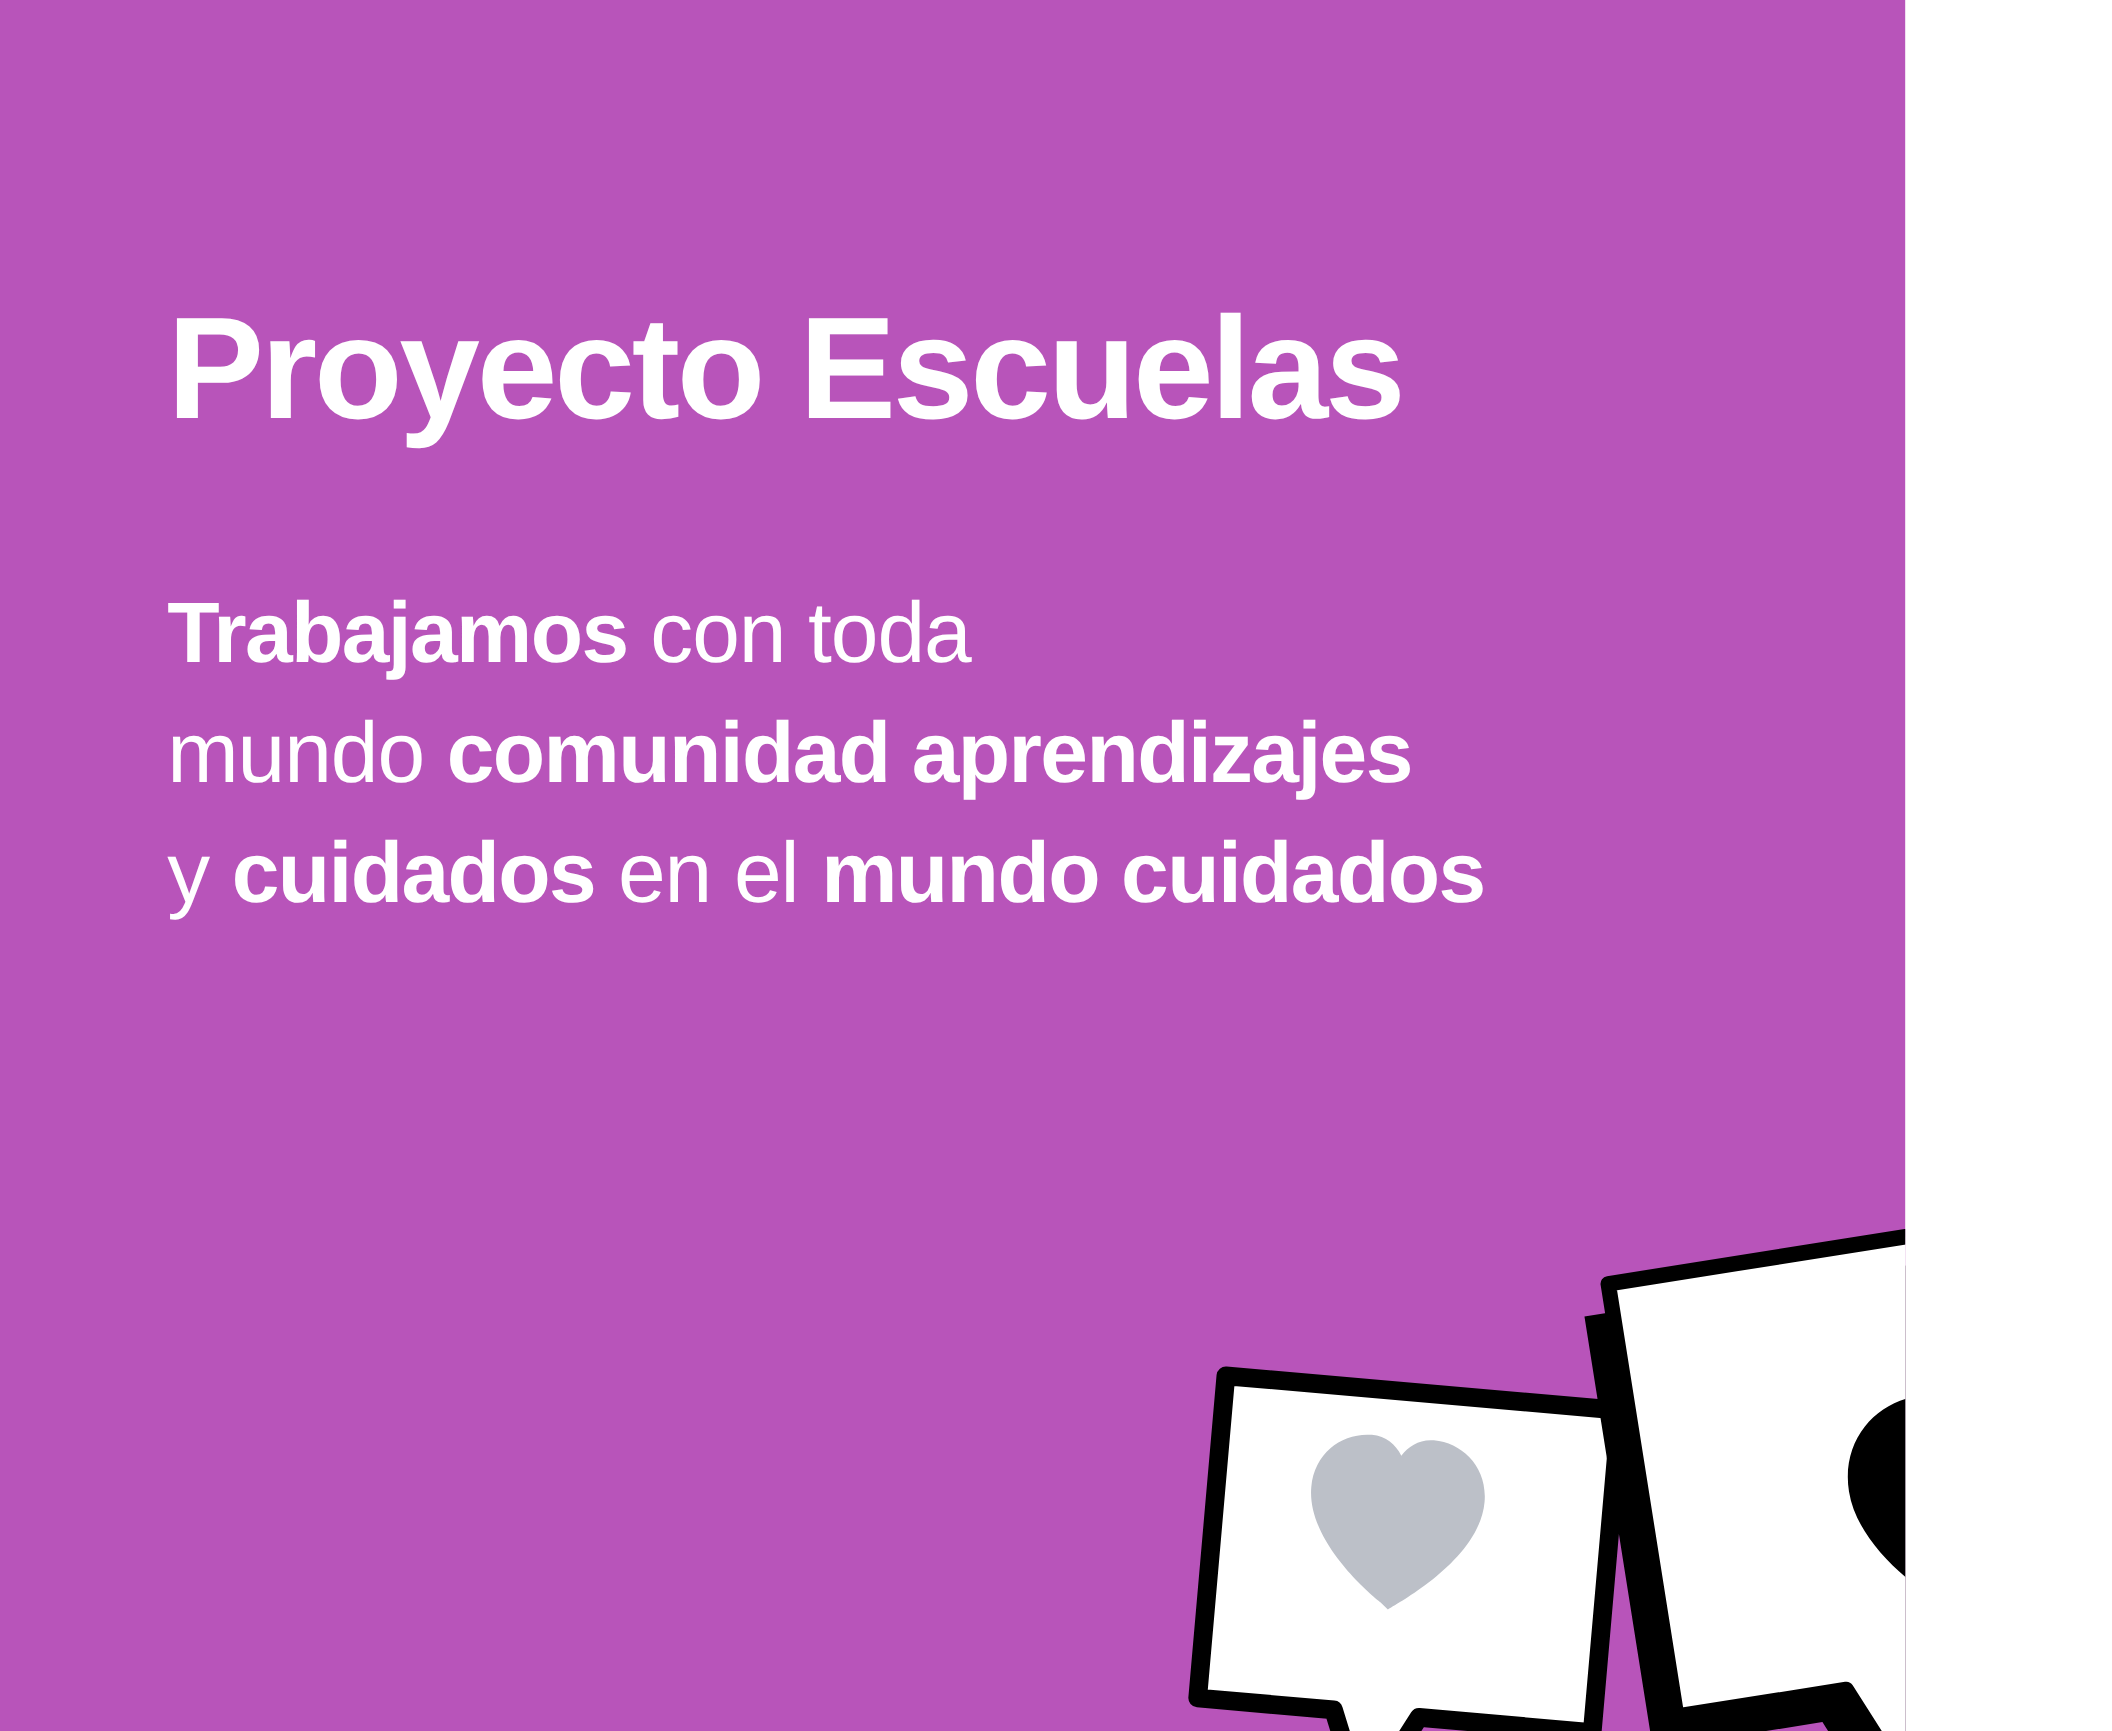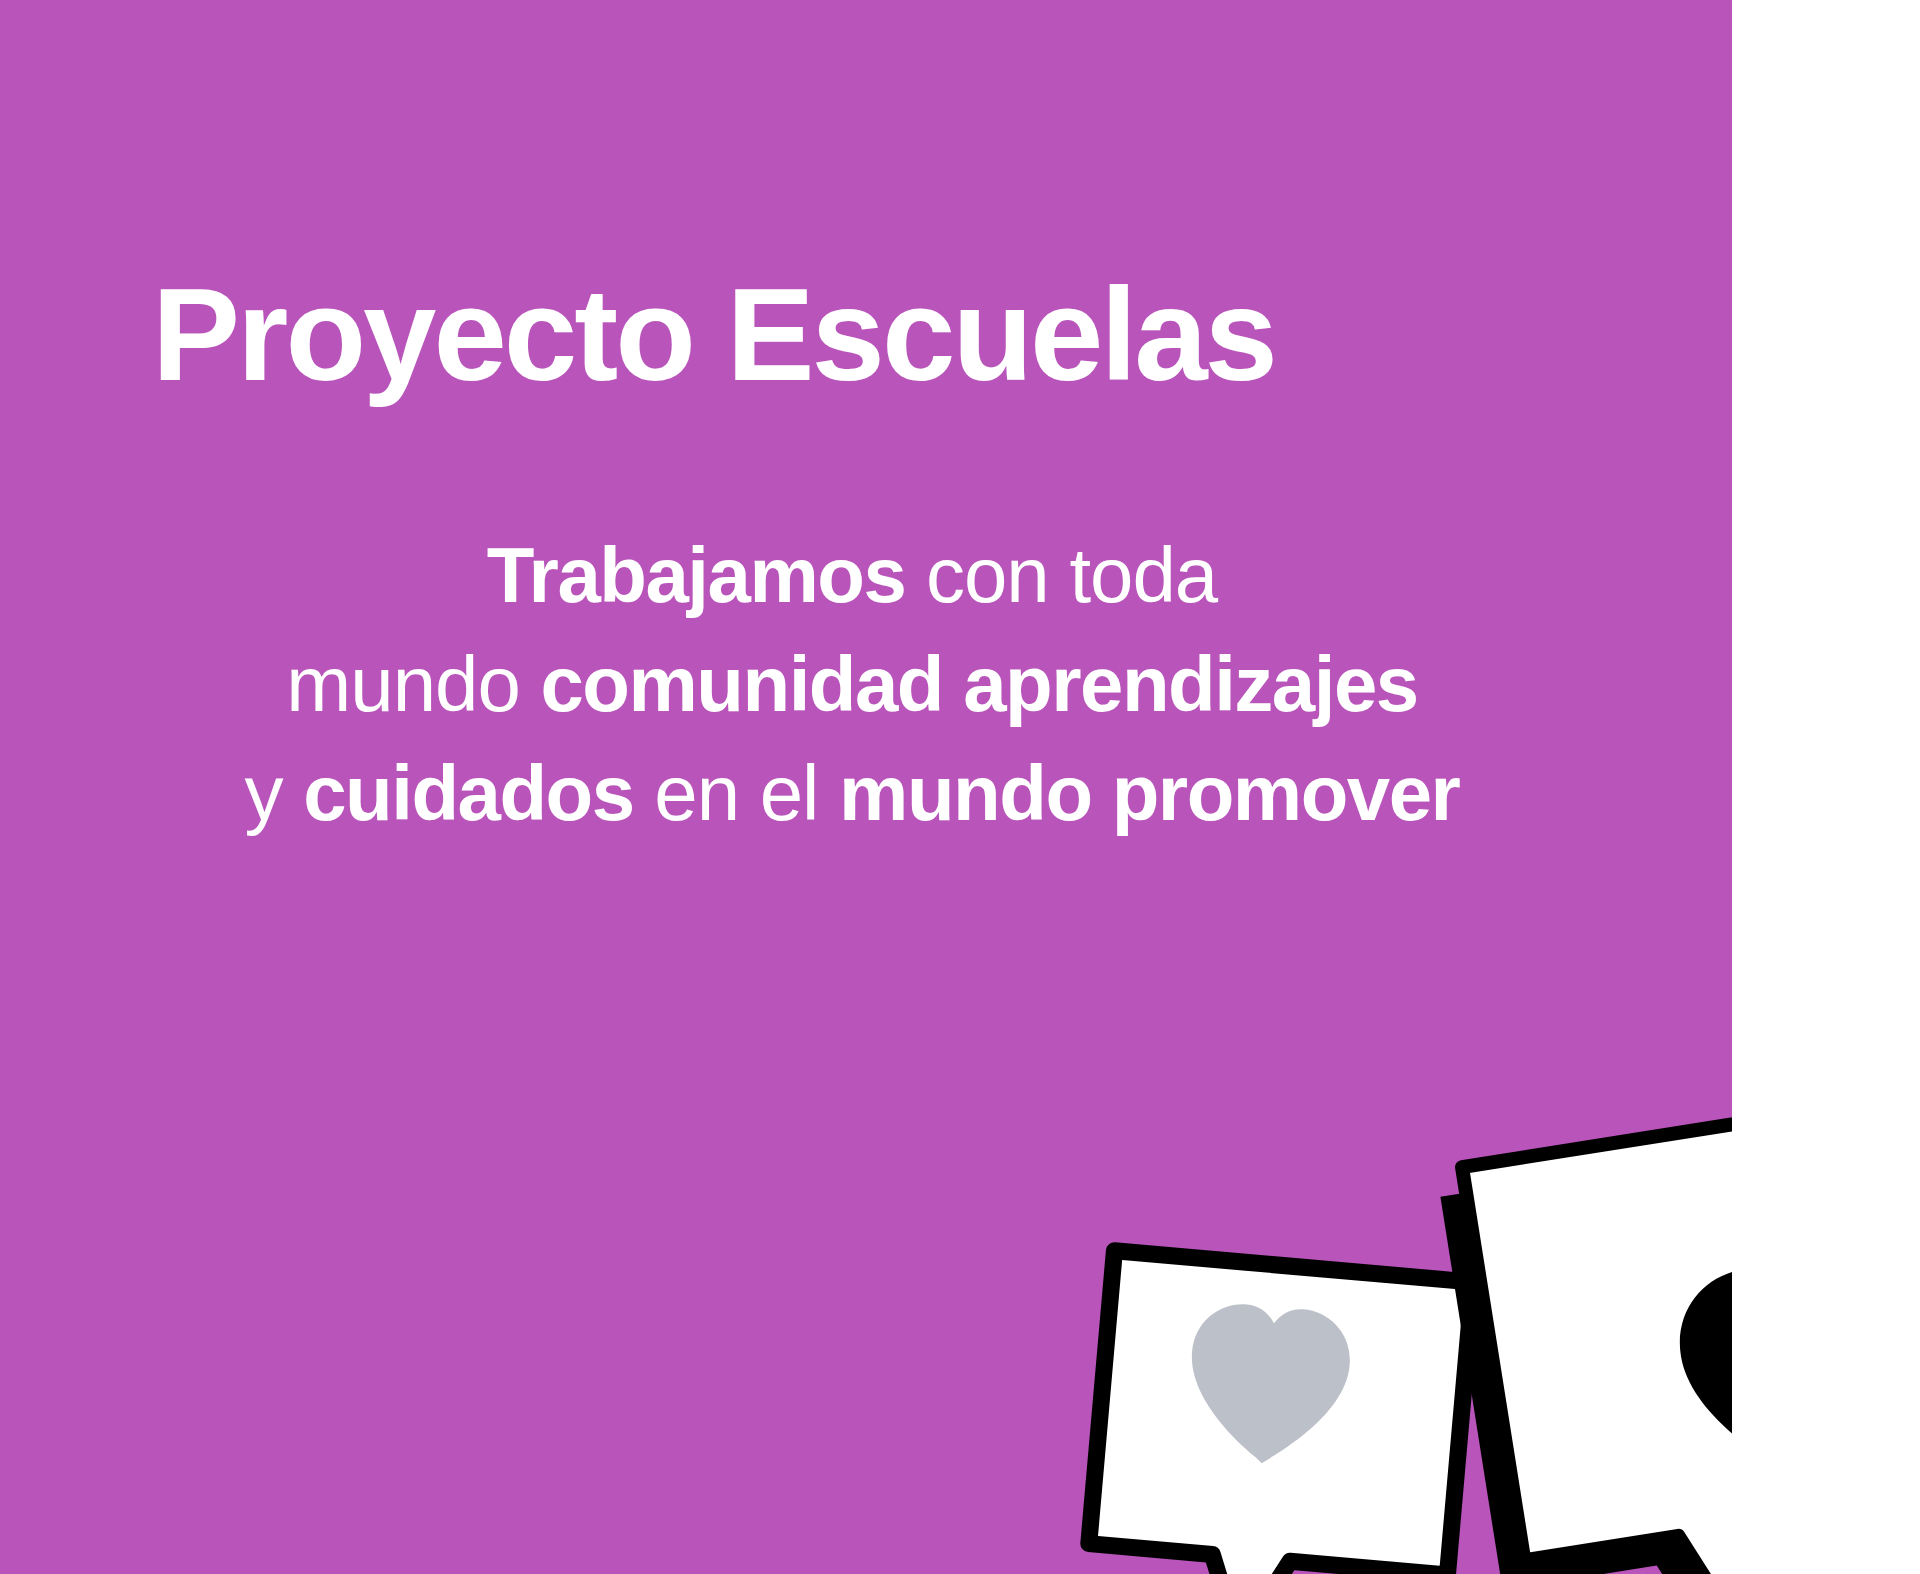--- a/index.html
+++ b/index.html
@@ -43,21 +43,20 @@
     letter-spacing: -1.5px;
     white-space: nowrap;
   }
   .paragraph {
     margin: 118px 0 0 0;
     color: #ffffff;
     font-size: 78px;
     font-weight: 300;
     line-height: 1.40;
     letter-spacing: -1px;
-    text-align: center;
   }
   .paragraph .bold {
     font-weight: 700;
     letter-spacing: -1.5px;
   }
   .pline { display: block; white-space: nowrap; }
 
   
   .bubble-layer {
     position: absolute;
@@ -135,18 +134,18 @@
 
 
     <p class="paragraph">
       <span class="pline">
         <span class="bold">Trabajamos</span><span> con toda</span>
       </span>
       <span class="pline">
         <span>mundo </span><span class="bold">comunidad aprendizajes</span>
       </span>
       <span class="pline">
-        <span>y </span><span class="bold">cuidados</span><span> en el </span><span class="bold">mundo promover</span>
+        <span>y </span><span class="bold">cuidados</span><span> en el </span><span class="bold">mundo cuidados</span>
       </span>
     </p>
   </div>
 
 </div>
 
 </body></html>

